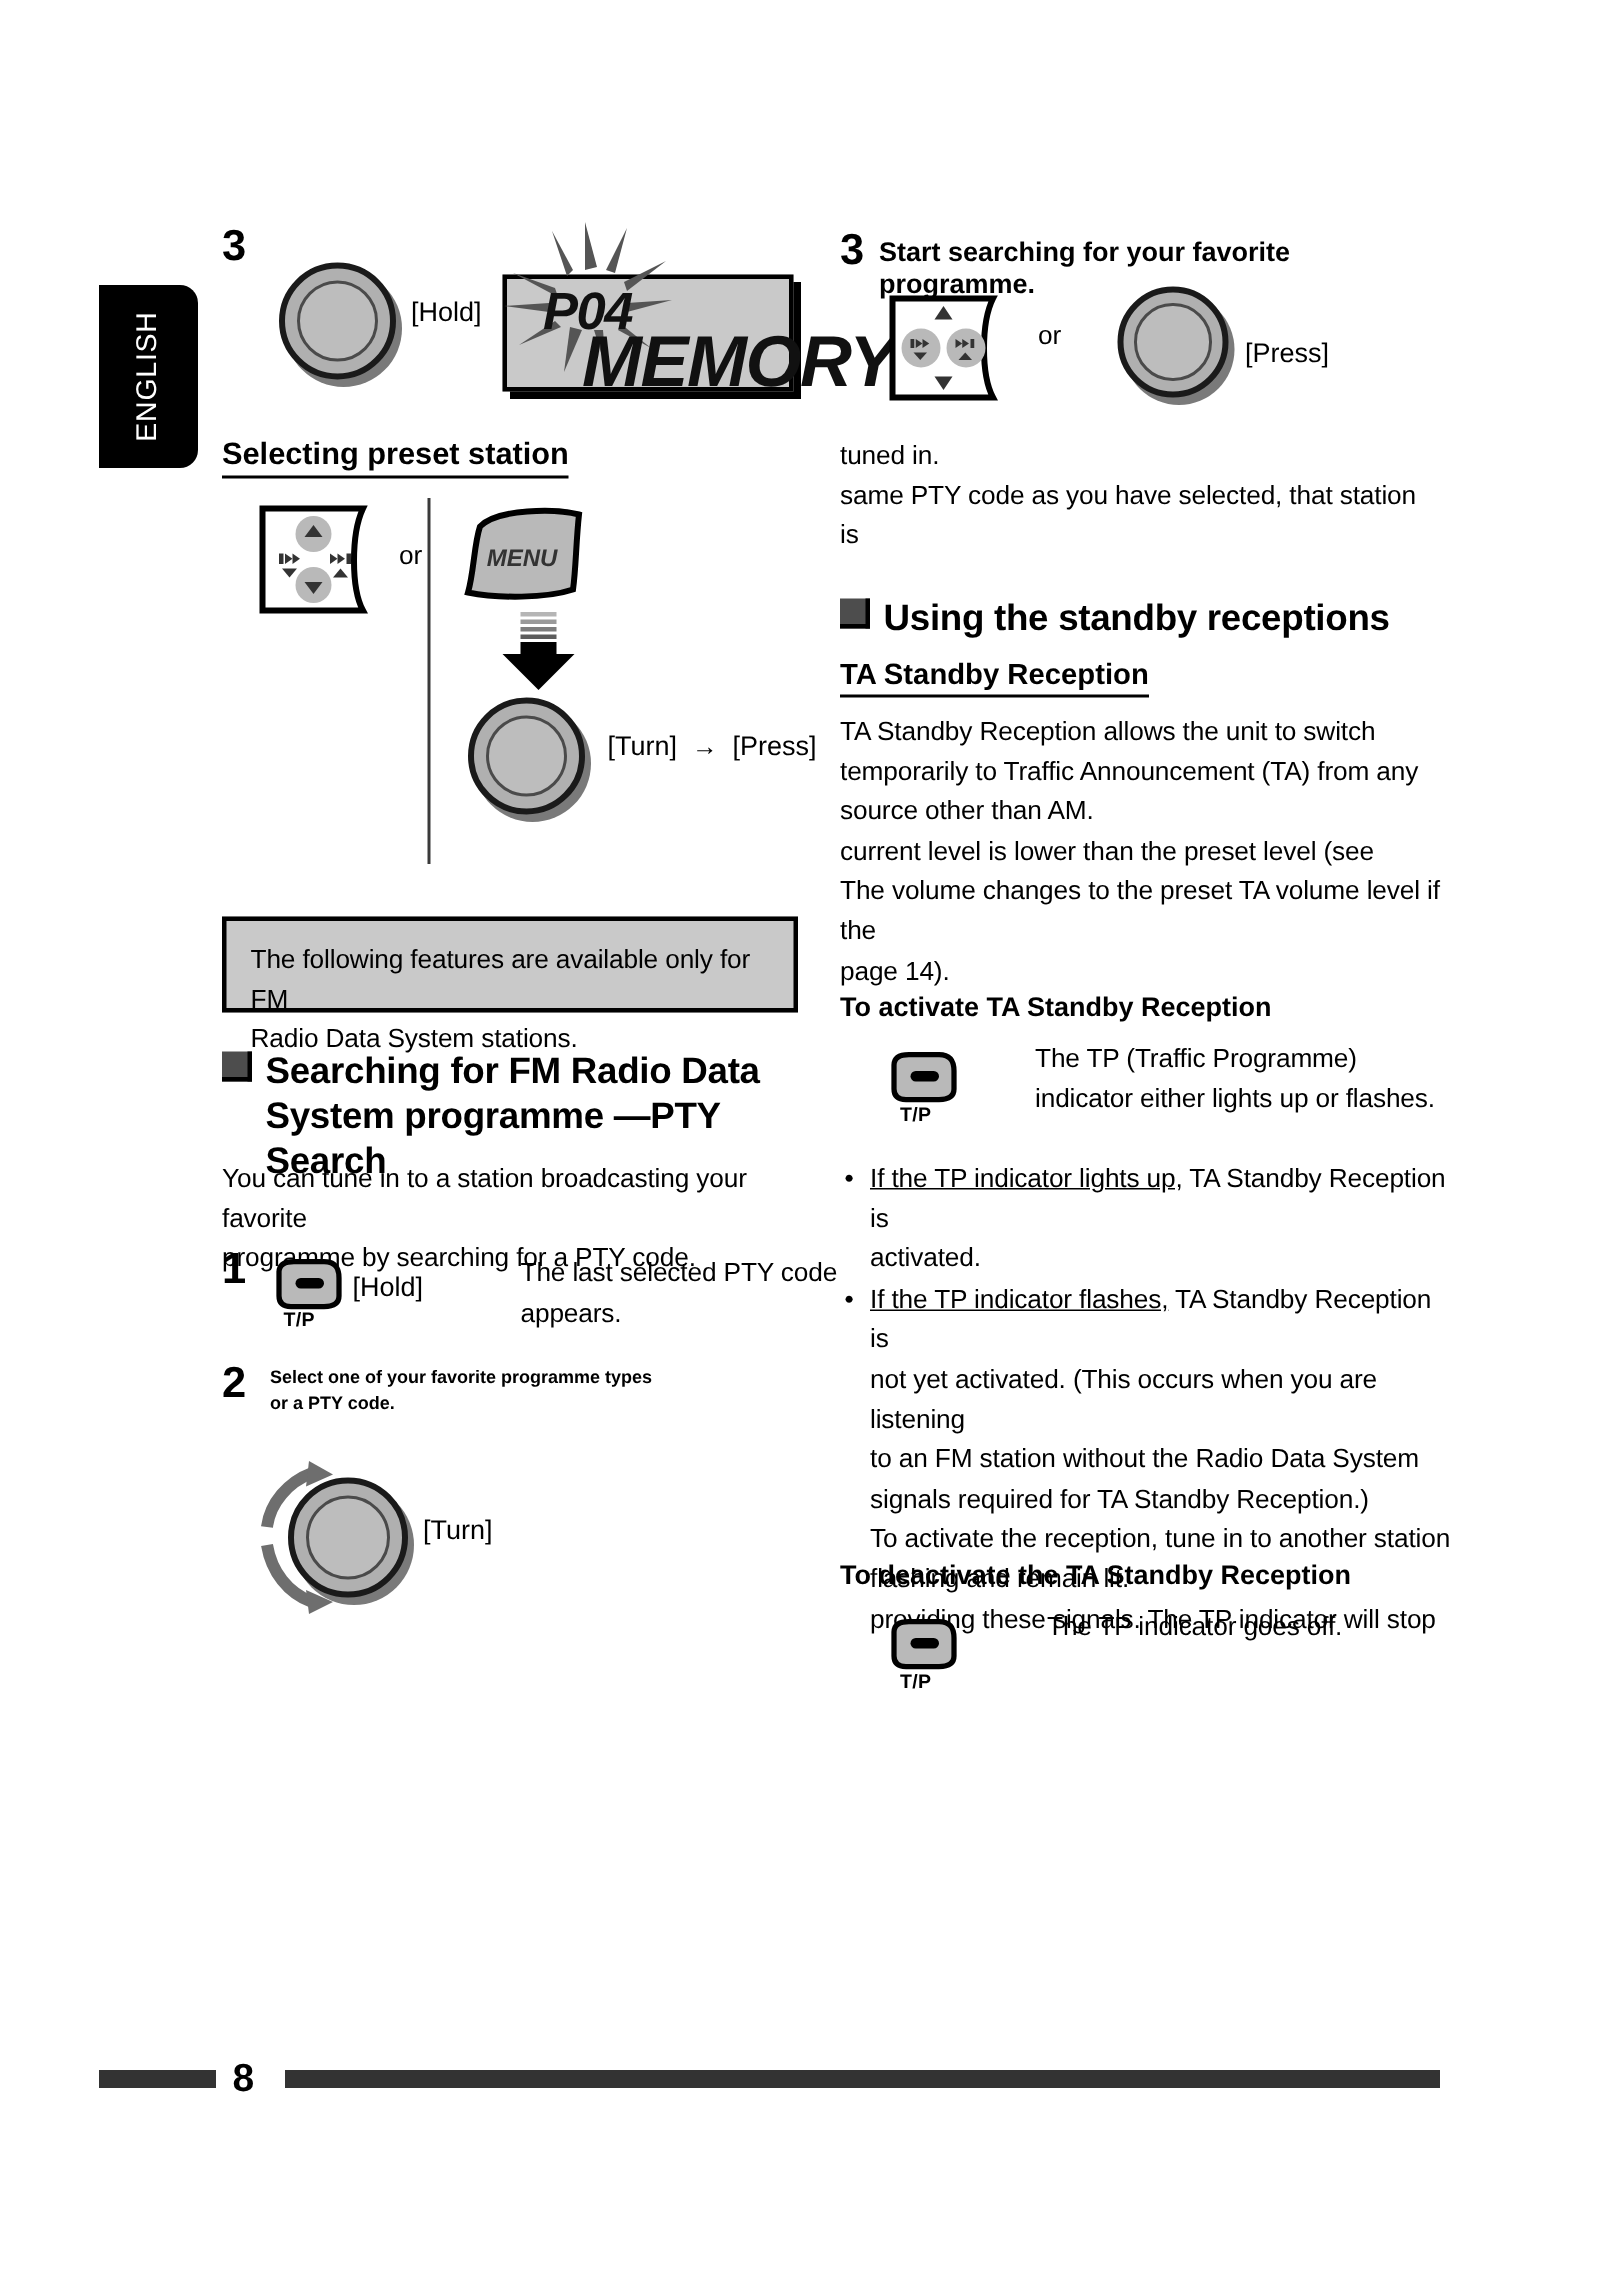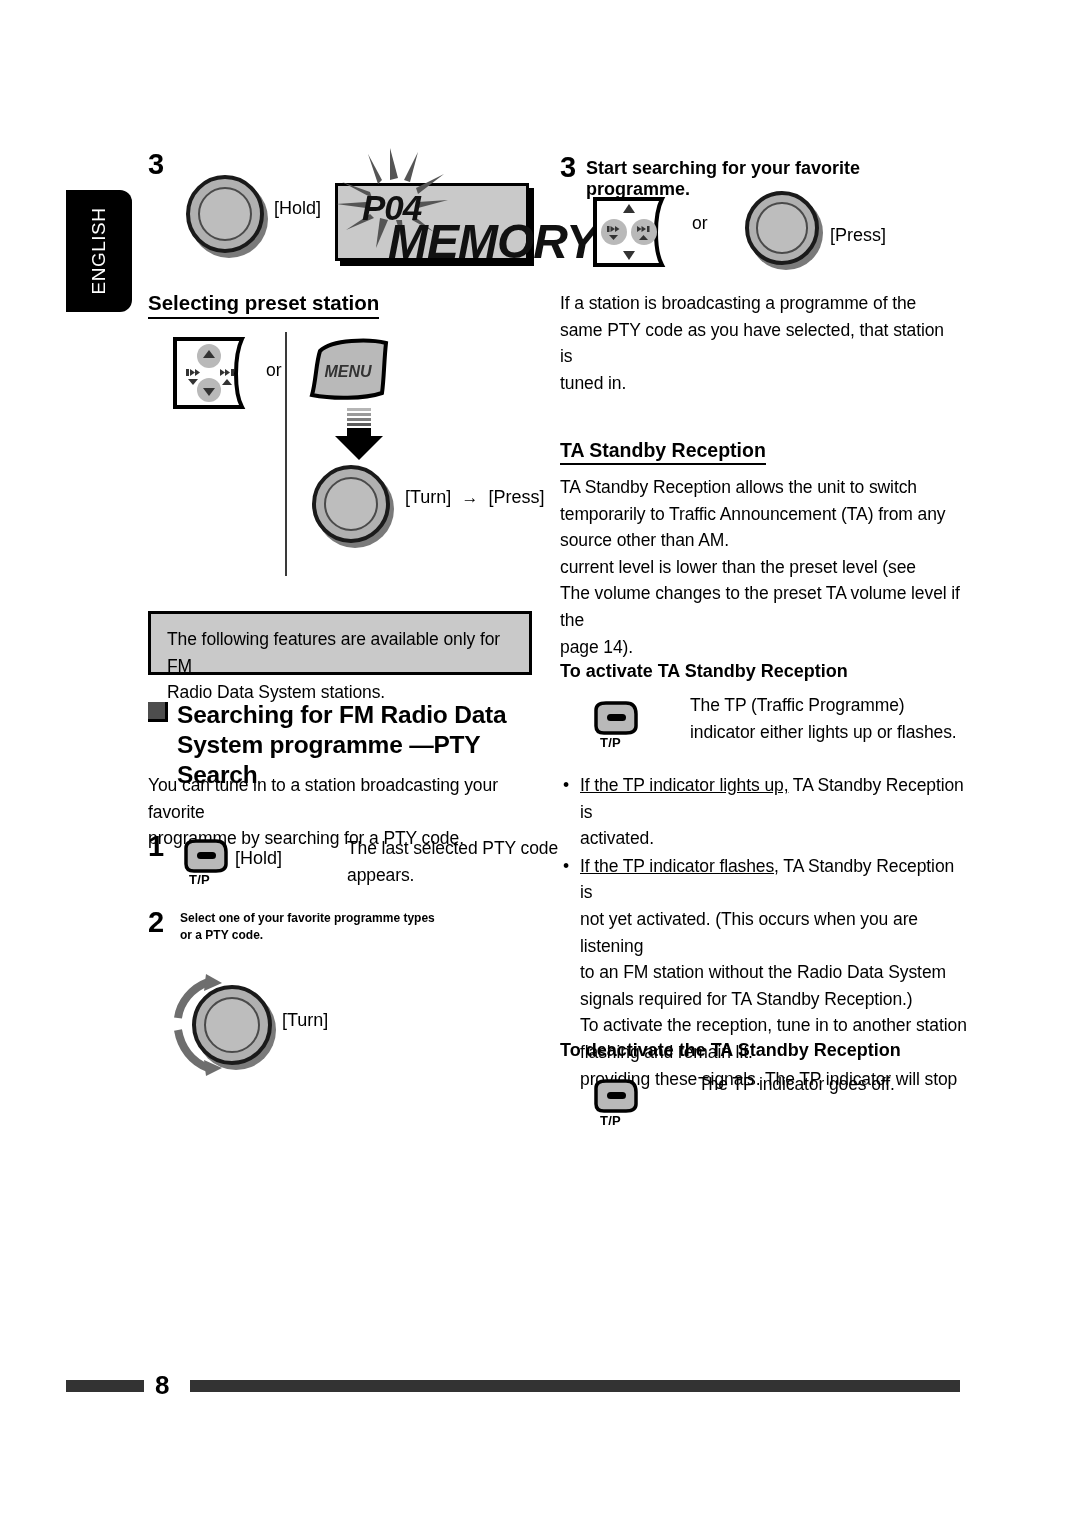--- a/index.html
+++ b/index.html
@@ -373,25 +373,27 @@
     </svg>
   </div>
 
   <div class="orlabel" style="left:692px; top:213px;">or</div>
 
   <div class="knob-shadow" style="left:749px; top:196px; width:74px; height:74px;"></div>
   <div class="knob" style="left:745px; top:191px; width:74px; height:74px;"></div>
   <div class="blabel" style="left:830px; top:225px;">[Press]</div>
 
   <div class="ptext body-text" style="left:560px; top:290px; width:400px;">
-    <div>If a station is broadcasting a programme of the</div>
+    <div>tuned in.</div>
     <div>same PTY code as you have selected, that station is</div>
-    <div>tuned in.</div>
-  </div>
-
+  </div>
+
+  <div class="sec-head" style="left:560px; top:398px; width:410px;">
+    <span class="sq"></span><span>Using the standby receptions</span>
+  </div>
 
   <div class="subhead-u" style="left:560px; top:439px;">TA Standby Reception</div>
 
   <div class="ptext body-text" style="left:560px; top:474px; width:410px;">
     <div>TA Standby Reception allows the unit to switch</div>
     <div>temporarily to Traffic Announcement (TA) from any</div>
     <div>source other than AM.</div>
     <div>current level is lower than the preset level (see</div>
     <div>The volume changes to the preset TA volume level if the</div>
     <div>page 14).</div>

